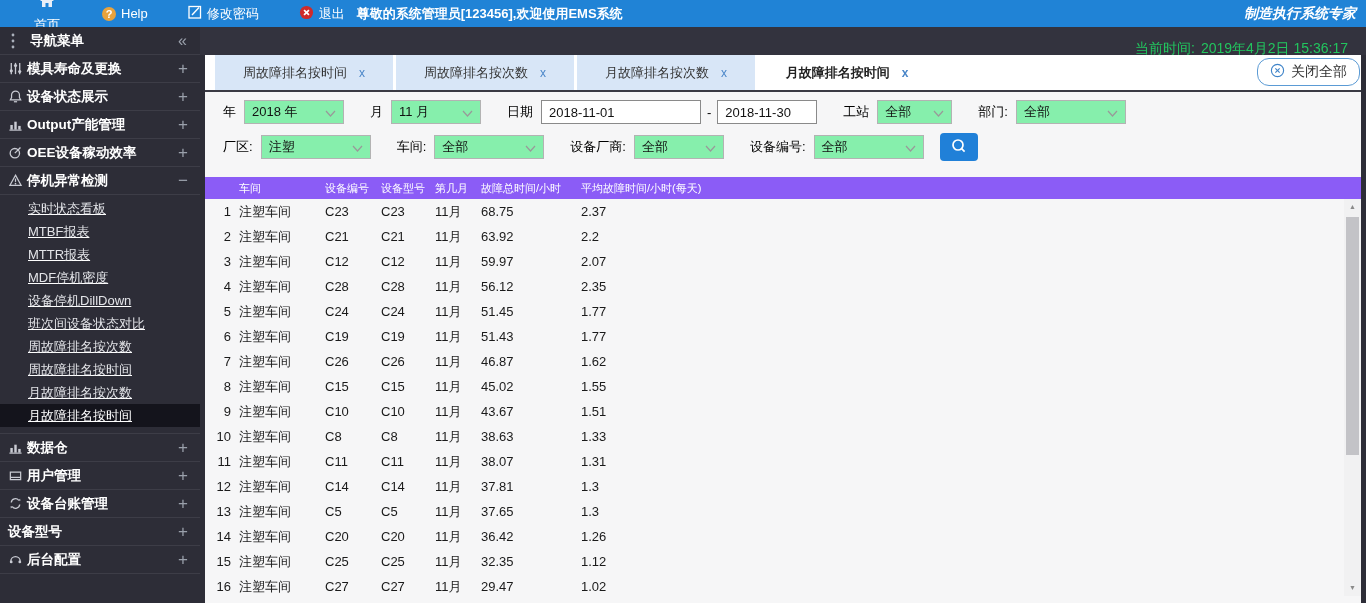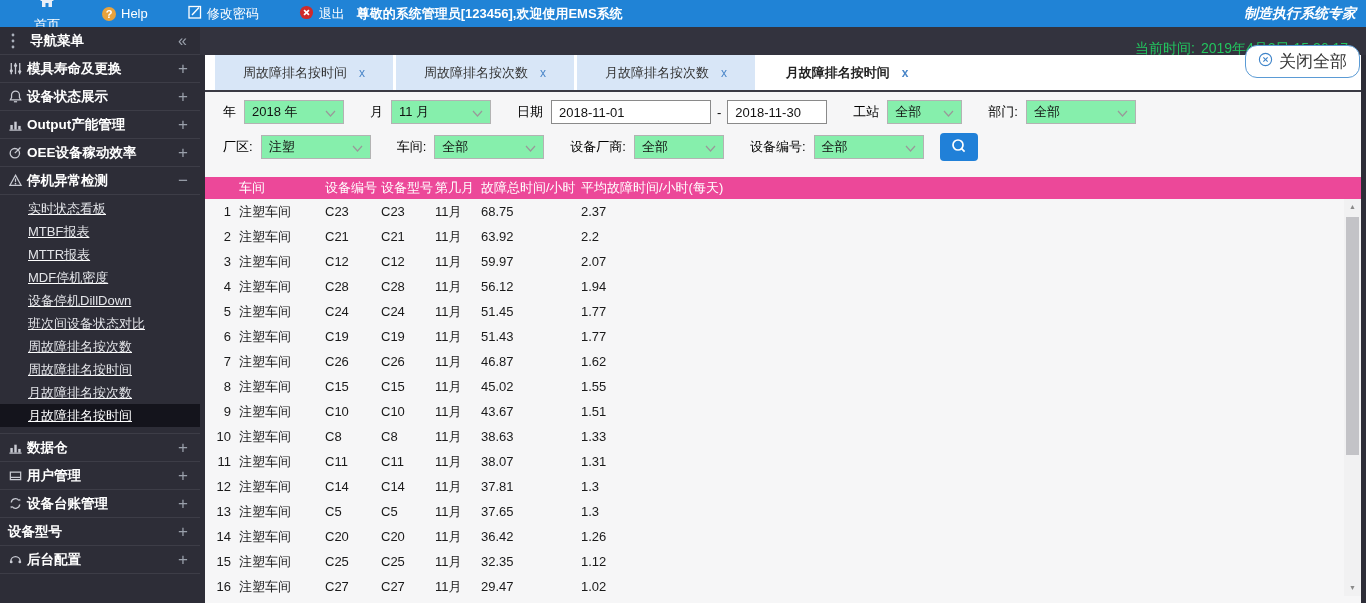--- a/index.html
+++ b/index.html
@@ -47,41 +47,41 @@
     border-left:5px solid #2d2d37; border-right:5px solid #2d2d37;
     display:flex; flex-direction:column; }
   .tabstrip { height:37px; background:#fff; border-bottom:2px solid #3a3a44;
     display:flex; align-items:flex-end; padding-left:10px; }
   #tabs { display:flex; align-items:flex-end; }
   .tab { width:178px; height:35px; background:#d8e6f7; margin-right:3px;
     display:flex; align-items:center; justify-content:center; gap:12px;
     font-size:13px; color:#333; cursor:pointer; white-space:nowrap; }
   .tab.active { background:#fff; font-weight:bold; color:#222; }
   .tab-close { color:#4a86c8; font-size:12px; cursor:pointer; }
-  .close-all { margin-left:auto; margin-right:1px; margin-bottom:12px; display:flex; align-items:center; gap:6px;
+  .close-all { margin-left:auto; margin-right:1px; margin-bottom:4px; display:flex; align-items:center; gap:6px;
     border:1px solid #5b9bd5; border-radius:12px; background:#fff; padding:4px 12px;
-    font-size:17px; color:#333; cursor:pointer; white-space:nowrap; font-family:Liberation Sans, sans-serif; }
+    font-size:14px; color:#333; cursor:pointer; white-space:nowrap; font-family:Liberation Sans, sans-serif; }
 
   .content { flex:1; background:#f6f6f7; position:relative; padding-top:8px; overflow:hidden; }
   .frow { display:flex; align-items:center; margin-left:18px; font-size:13px; color:#000; }
   .frow1 { margin-bottom:9px; }
   .flabel { margin-right:8px; white-space:nowrap; }
   .fgap { width:26px; flex:0 0 auto; }
   .select { background:#86efac; border:1px solid #b3b3b3; height:24px; display:flex; align-items:center;
     justify-content:space-between; padding:0 7px; cursor:pointer; }
   .sel-val { font-size:13px; color:#111; white-space:nowrap; }
   .dinput { height:24px; border:1px solid #8a8a8a; padding:0 7px; font-size:13px; font-family:inherit; color:#111; background:#fff; }
   .dash { margin:0 6px; }
   .search-btn { width:38px; height:28px; background:#2080d8; border:none; border-radius:4px;
     display:flex; align-items:center; justify-content:center; cursor:pointer; margin-left:16px; }
 
   .table-wrap { margin-top:16px; position:relative; }
-  .thead { height:22px; background:#ec4899; color:#fff; display:grid;
+  .thead { height:22px; background:#8b5cf6; color:#fff; display:grid;
     grid-template-columns:30px 86px 56px 54px 46px 100px 1fr;
-    align-items:center; font-size:13px; padding-left:4px; }
+    align-items:center; font-size:11px; padding-left:4px; }
   .thead .tc { white-space:nowrap; }
   .tbody { height:397px; overflow:hidden; position:relative; }
   .trow { height:25px; display:grid; grid-template-columns:30px 86px 56px 54px 46px 100px 1fr;
     align-items:center; font-size:13px; color:#1a1a1a; padding-left:4px; }
   .trow .c0 { text-align:right; padding-right:8px; }
   .tc { white-space:nowrap; }
 
   .vscroll { position:absolute; top:22px; right:0; width:17px; height:397px; background:#f1f1f2; }
   .vs-btn { position:absolute; left:0; width:17px; height:16px; color:#8a8a8a; font-size:7px;
     text-align:center; line-height:16px; cursor:pointer; }
@@ -316,21 +316,21 @@
         <div class="frow frow1">
           <span class="flabel">年</span>
           <div class="select" style="width:100px">
             <span class="sel-val">2018 年</span>
             <span><svg width="11" height="7" viewBox="0 0 11 7">
                   <polyline points="1,1 5.5,6 10,1" stroke="#999" stroke-width="1.2" fill="none"></polyline>
                 </svg></span>
           </div>
           <span class="fgap"></span>
           <span class="flabel">月</span>
-          <div class="select" style="width:100px">
+          <div class="select" style="width:90px">
             <span class="sel-val">11 月</span>
             <span><svg width="11" height="7" viewBox="0 0 11 7">
                   <polyline points="1,1 5.5,6 10,1" stroke="#999" stroke-width="1.2" fill="none"></polyline>
                 </svg></span>
           </div>
           <span class="fgap"></span>
           <span class="flabel">日期</span>
           <input class="dinput" style="width: 160px;" value="2018-11-01">
           <span class="dash">-</span>
           <input class="dinput" style="width: 100px;" value="2018-11-30">
@@ -430,21 +430,21 @@
                 <span class="tc c5">59.97</span>
                 <span class="tc c6">2.07</span>
               </div>
               <div class="trow">
                 <span class="tc c0">4</span>
                 <span class="tc c1">注塑车间</span>
                 <span class="tc c2">C28</span>
                 <span class="tc c3">C28</span>
                 <span class="tc c4">11月</span>
                 <span class="tc c5">56.12</span>
-                <span class="tc c6">1.94</span>
+                <span class="tc c6">2.35</span>
               </div>
               <div class="trow">
                 <span class="tc c0">5</span>
                 <span class="tc c1">注塑车间</span>
                 <span class="tc c2">C24</span>
                 <span class="tc c3">C24</span>
                 <span class="tc c4">11月</span>
                 <span class="tc c5">51.45</span>
                 <span class="tc c6">1.77</span>
               </div>

